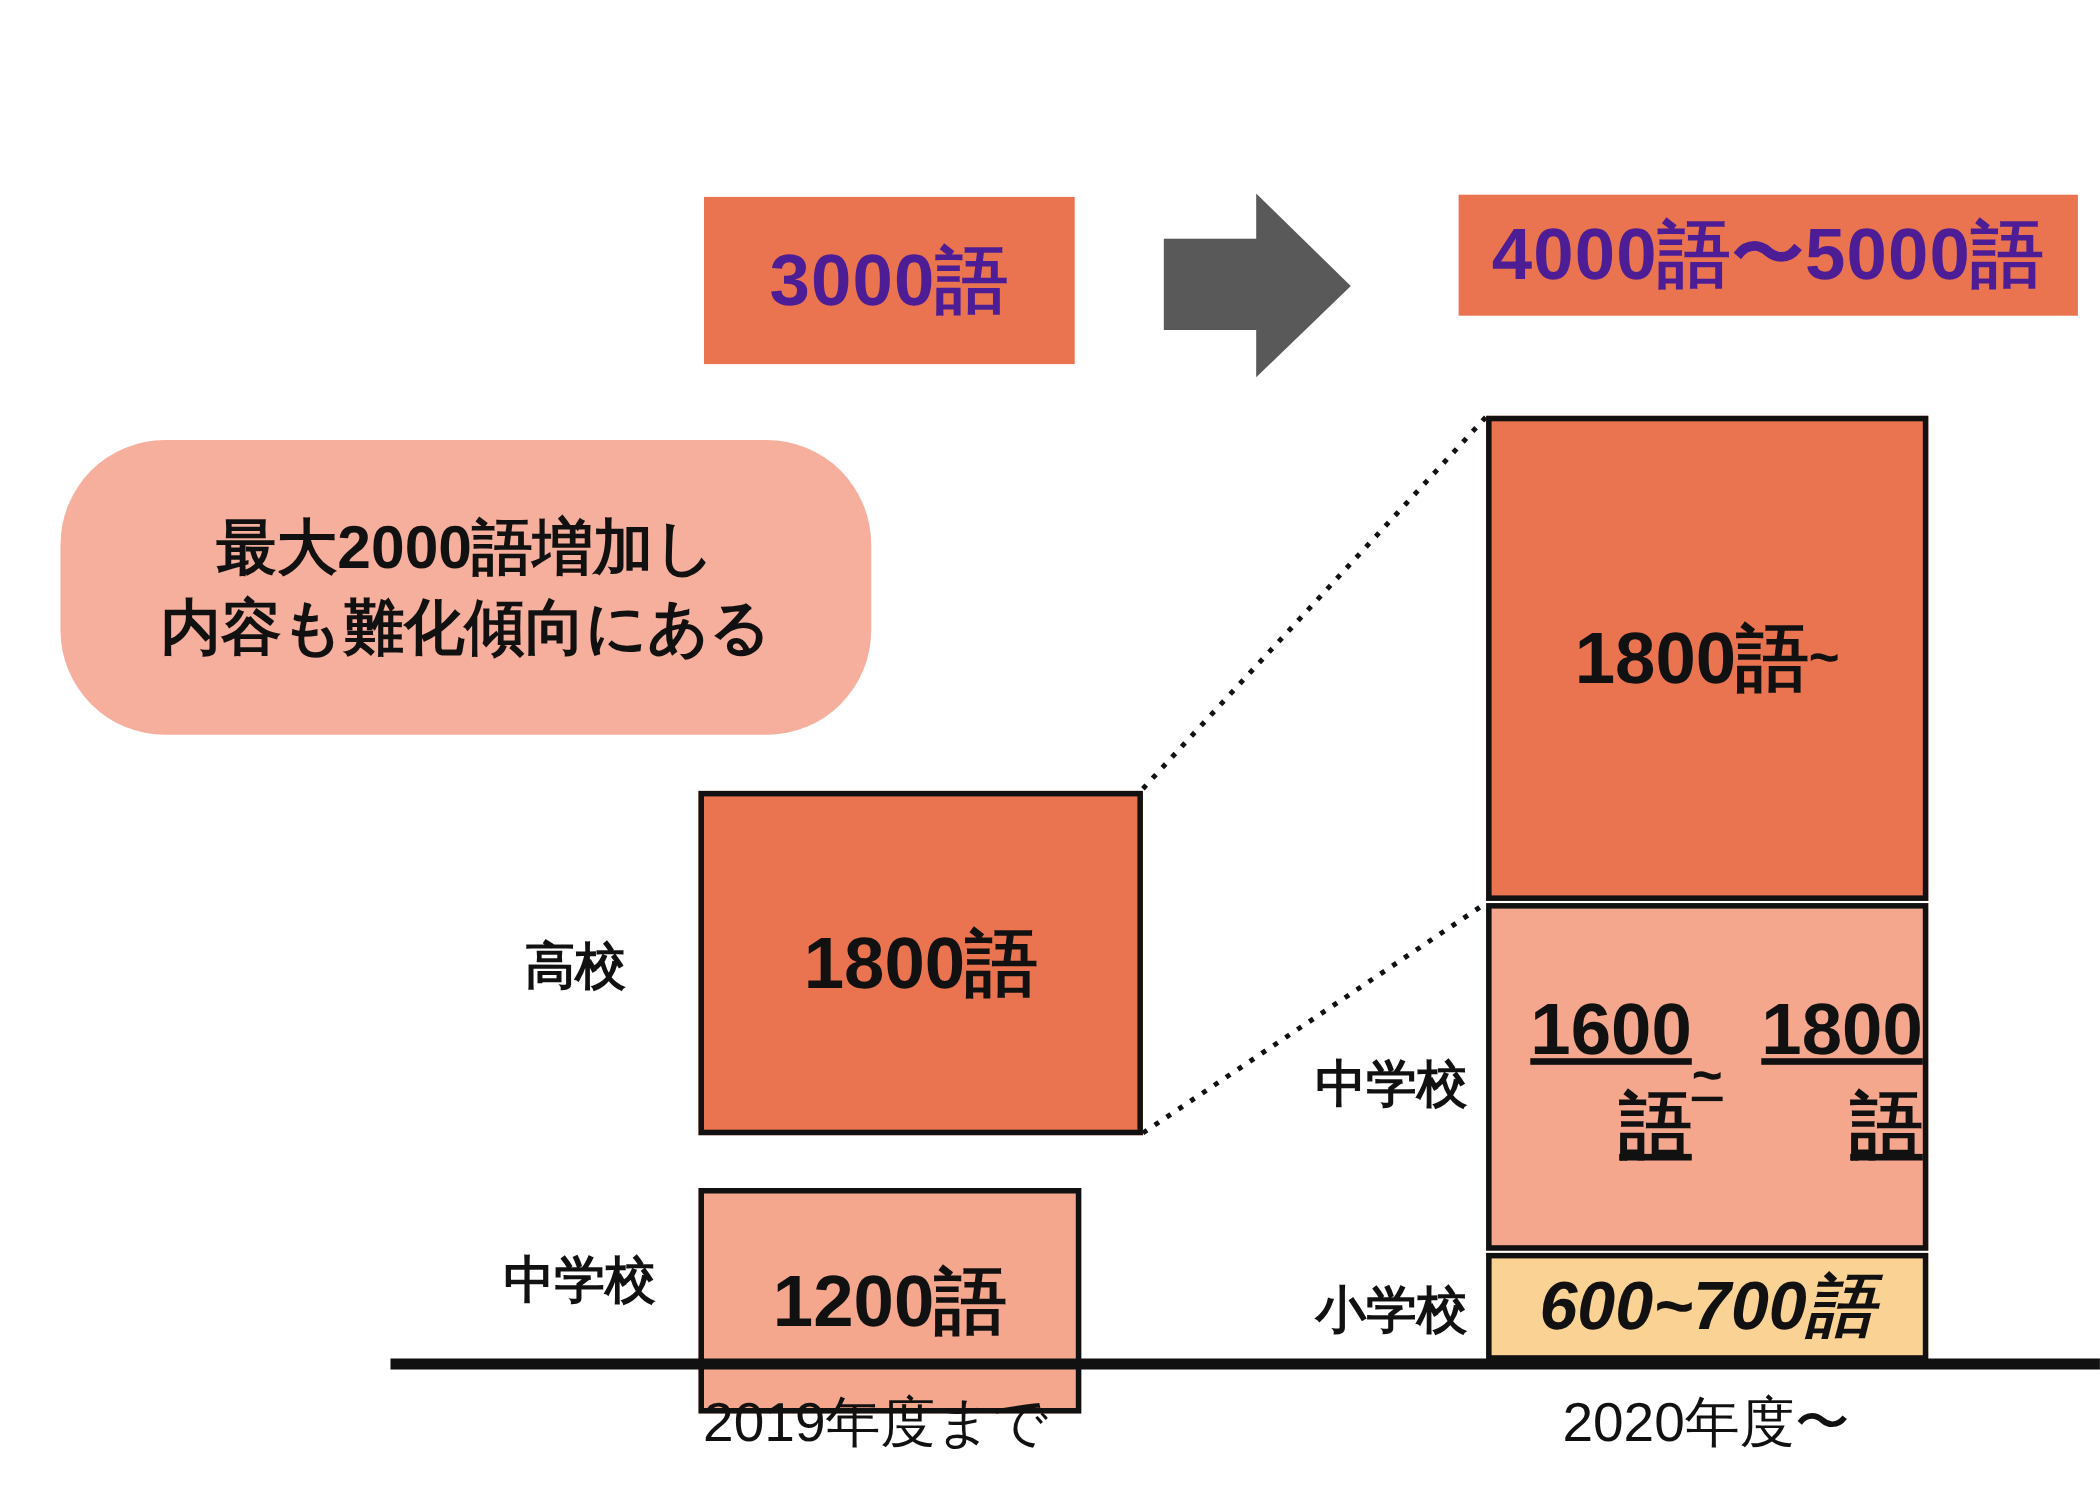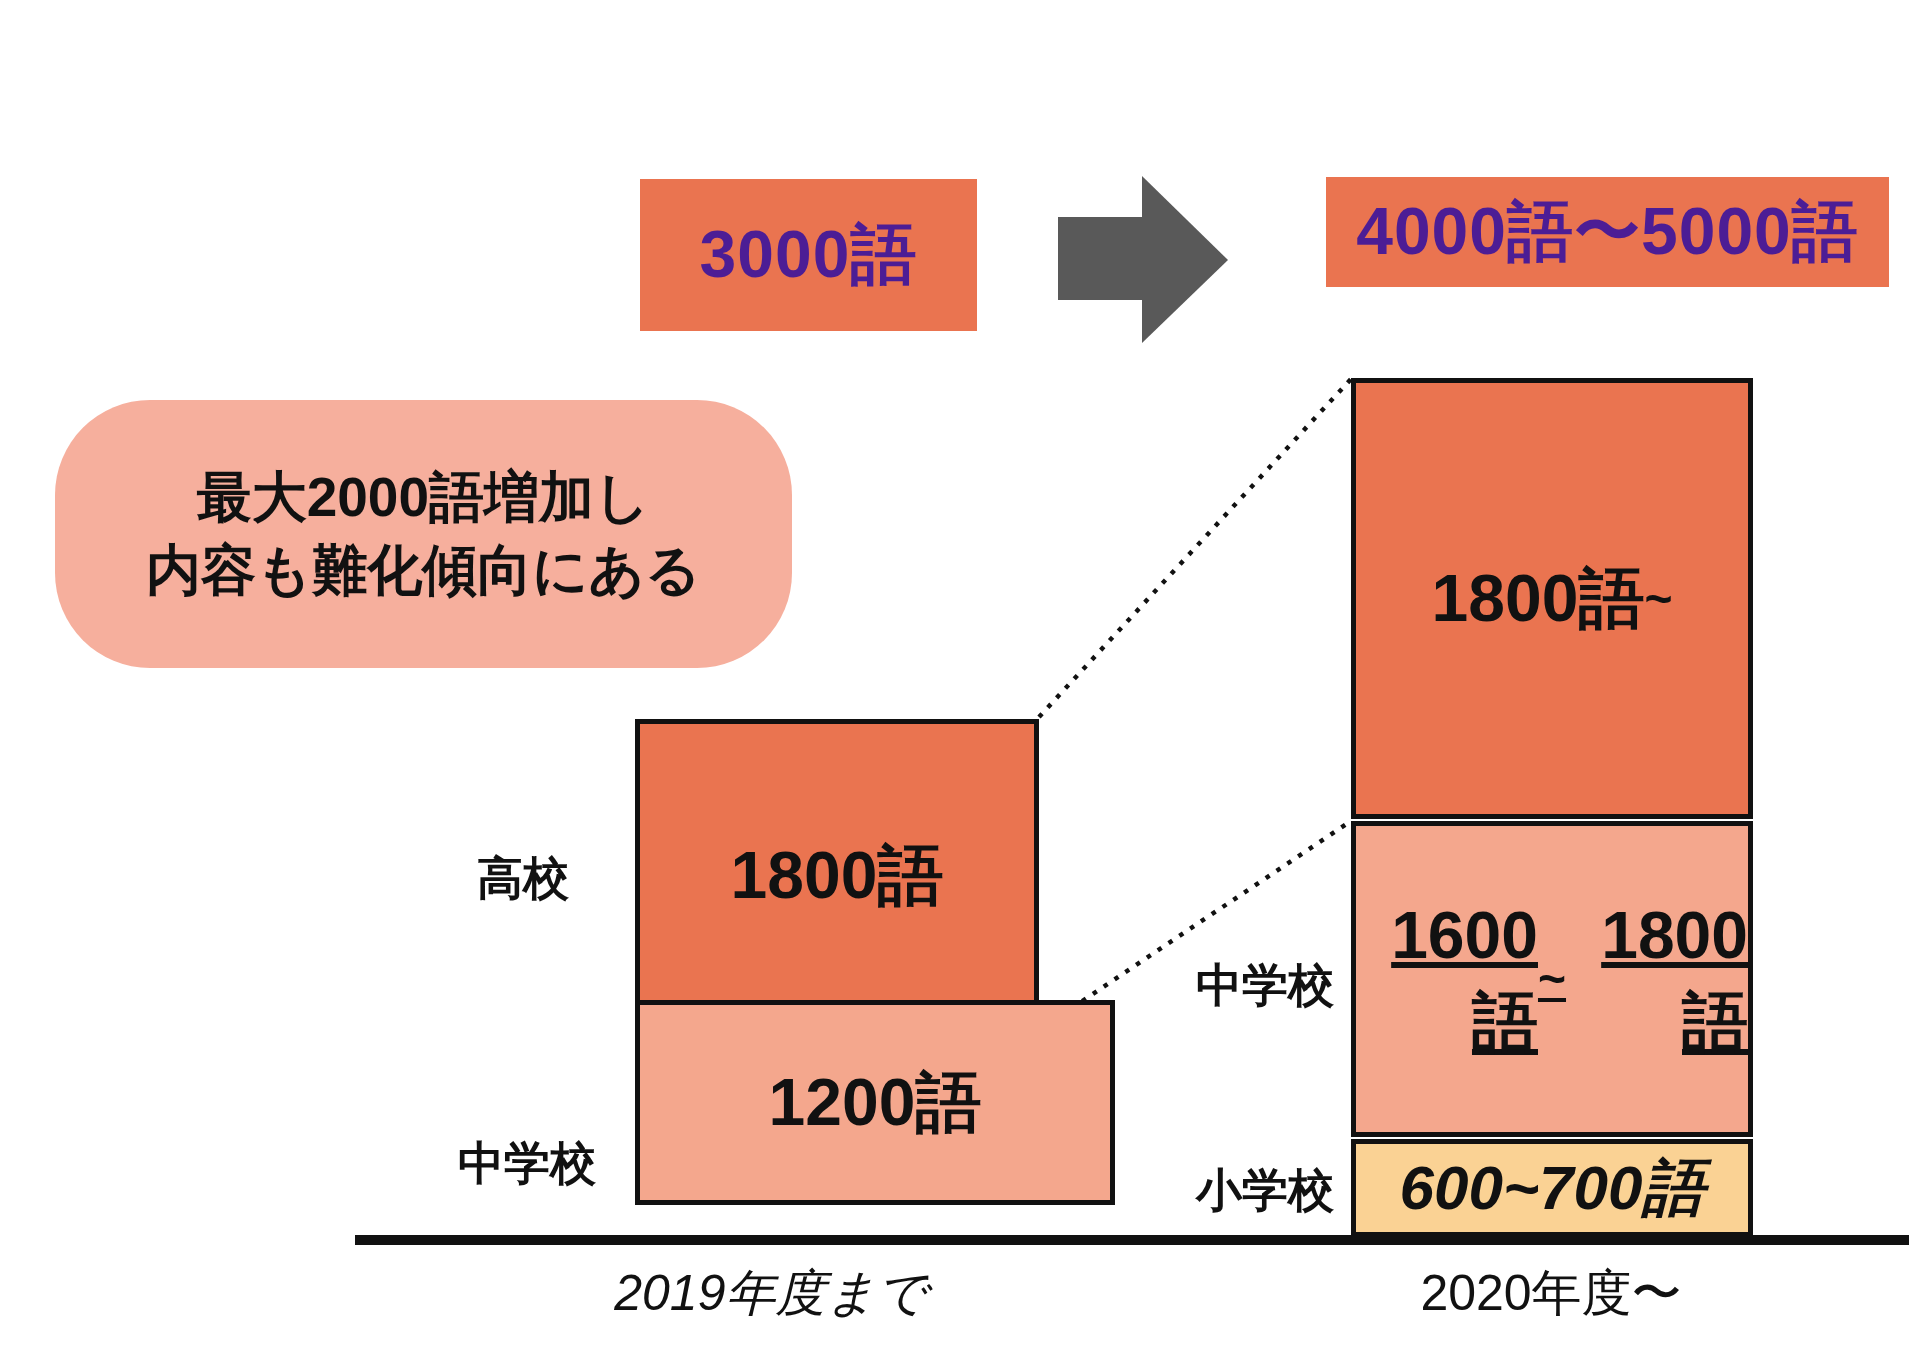--- a/index.html
+++ b/index.html
@@ -24,34 +24,34 @@
     background:var(--pink);display:flex;flex-direction:column;align-items:center;justify-content:center;
     font-size:55px;font-weight:700;line-height:1.32;text-align:center;margin-top:12px;}
 
   .seg{position:absolute;border:5px solid var(--ink);display:flex;flex-direction:row;
     align-items:center;justify-content:center;text-align:right;font-weight:700;}
   .seg .val{font-size:66px;line-height:1.32;}
   .seg .tilde{font-size:48px;line-height:1.25;}
   .seg .val-sm{font-size:62px;line-height:1;}
 
   .bar-before .seg1{left:635px;top:719px;width:404px;height:313px;background:var(--orange);}
-  .bar-before .seg2{left:635px;top:1000px;width:480px;height:205px;background:var(--salmon);}
+  .bar-before .seg2{left:635px;top:1080px;width:348px;height:205px;background:var(--salmon);}
   .bar-after .seg1{left:1351px;top:378px;width:402px;height:441px;background:var(--orange);}
   .bar-after .seg2{left:1351px;top:821px;width:402px;height:316px;background:var(--salmon);text-decoration:underline;}
   .bar-after .seg3{left:1351px;top:1139px;width:402px;height:98px;background:var(--yellow);font-style:italic;}
 
   .side-label{position:absolute;width:220px;text-align:center;font-size:46px;font-weight:700;}
   .lbl-hs-before{left:413px;top:848px;}
   .lbl-jhs-before{left:417px;top:1133px;}
   .lbl-jhs-after{left:1155px;top:955px;}
   .lbl-es-after{left:1155px;top:1160px;}
 
   .axis{position:absolute;left:355px;top:1235px;width:1554px;height:10px;background:var(--ink);}
   .axis-label{position:absolute;top:1260px;width:400px;text-align:center;font-size:50px;font-weight:400;}
-  .axis-label.before{left:571px;font-style:italic;}
+  .axis-label.before{left:596px;}
   .axis-label.after{left:1351px;}
 
   .connectors{position:absolute;left:0;top:0;width:1909px;height:1350px;pointer-events:none;}
 </style>
 </head>
 <body>
 
 <div class="canvas">
 
   <div class="top-box before">

